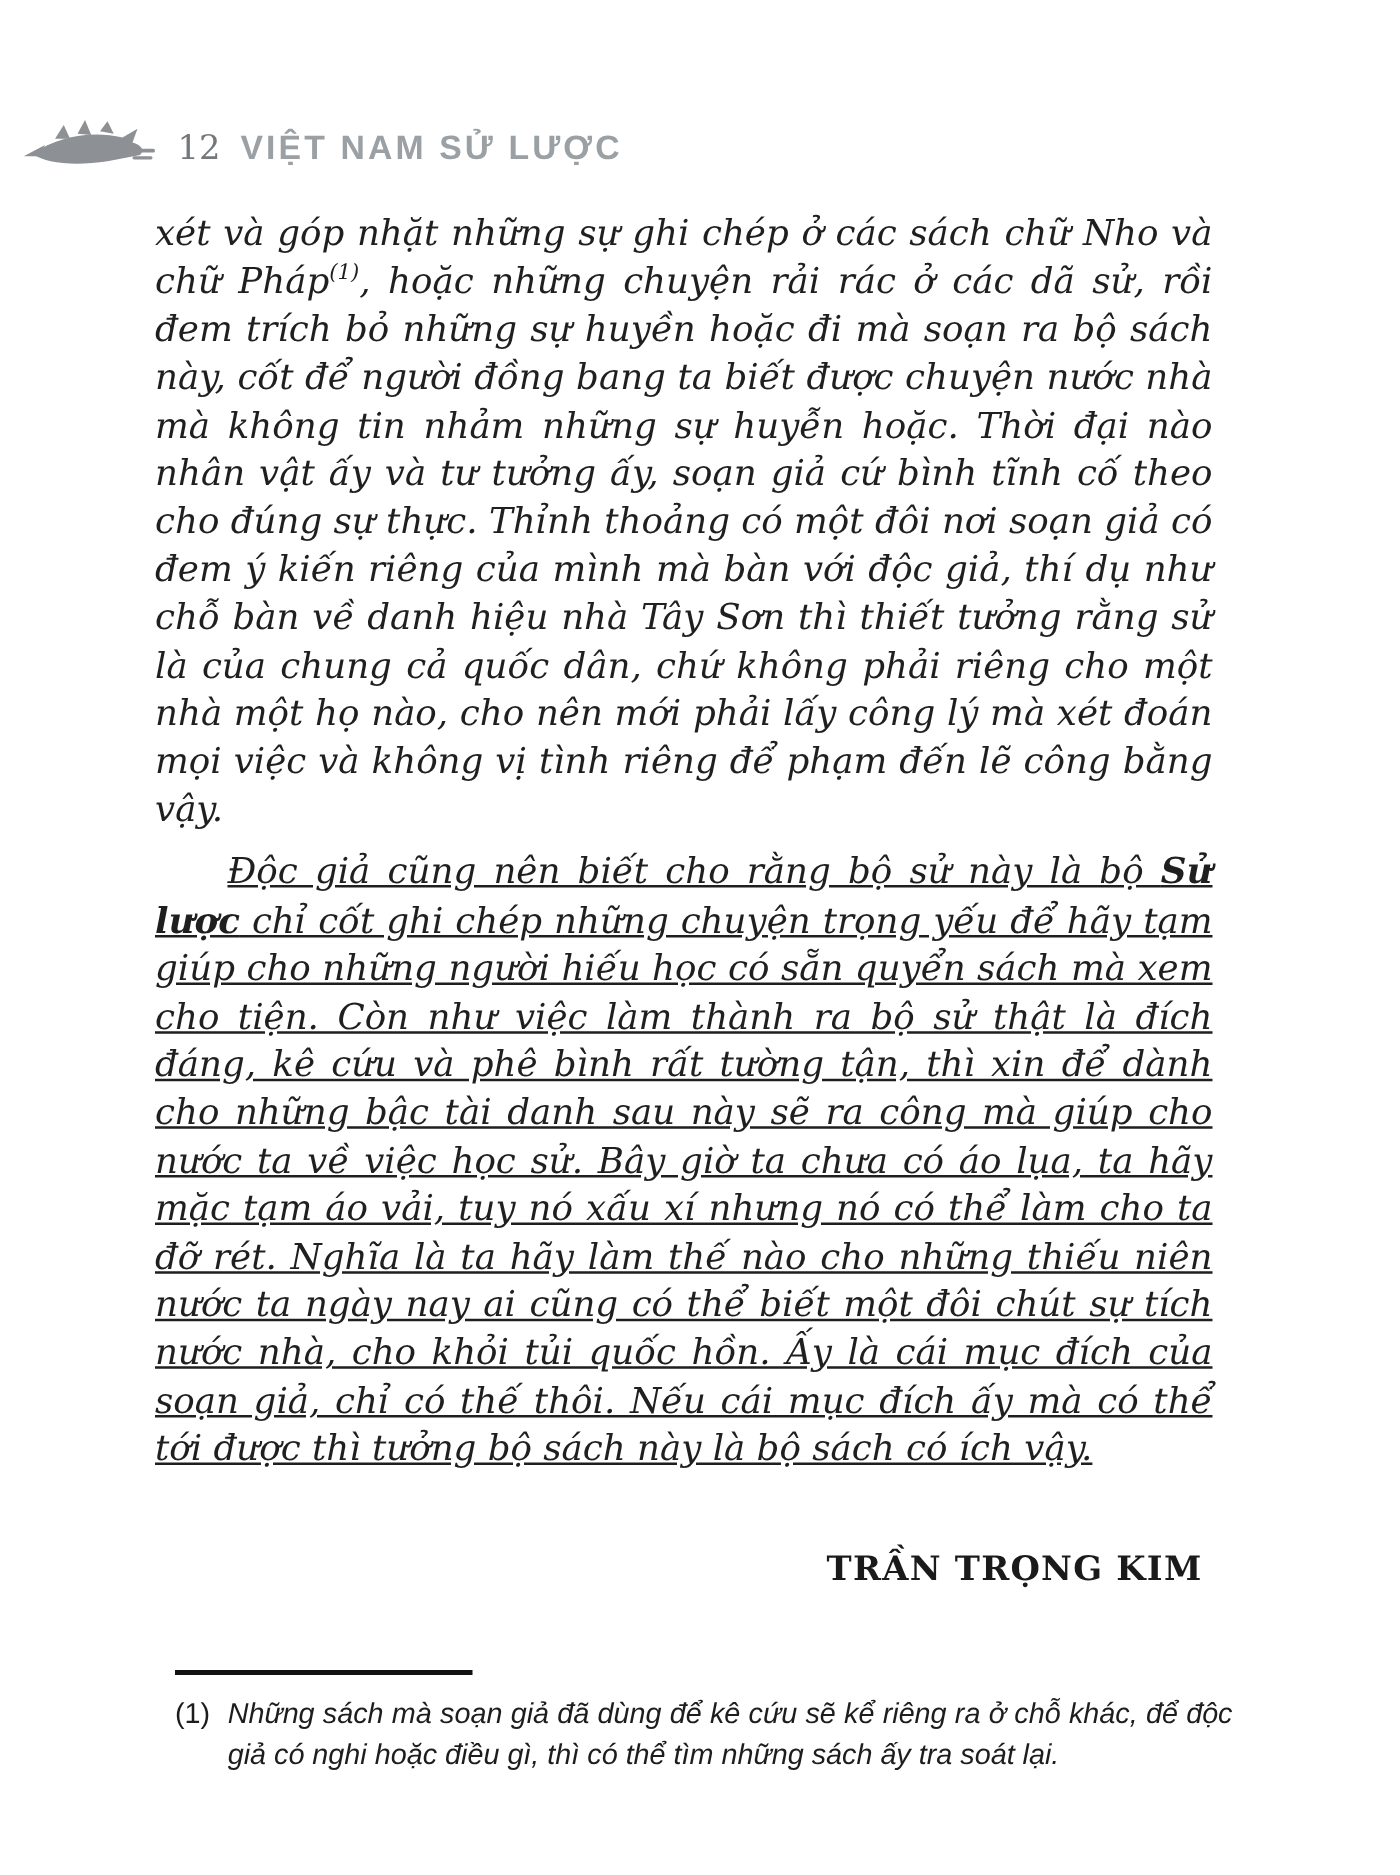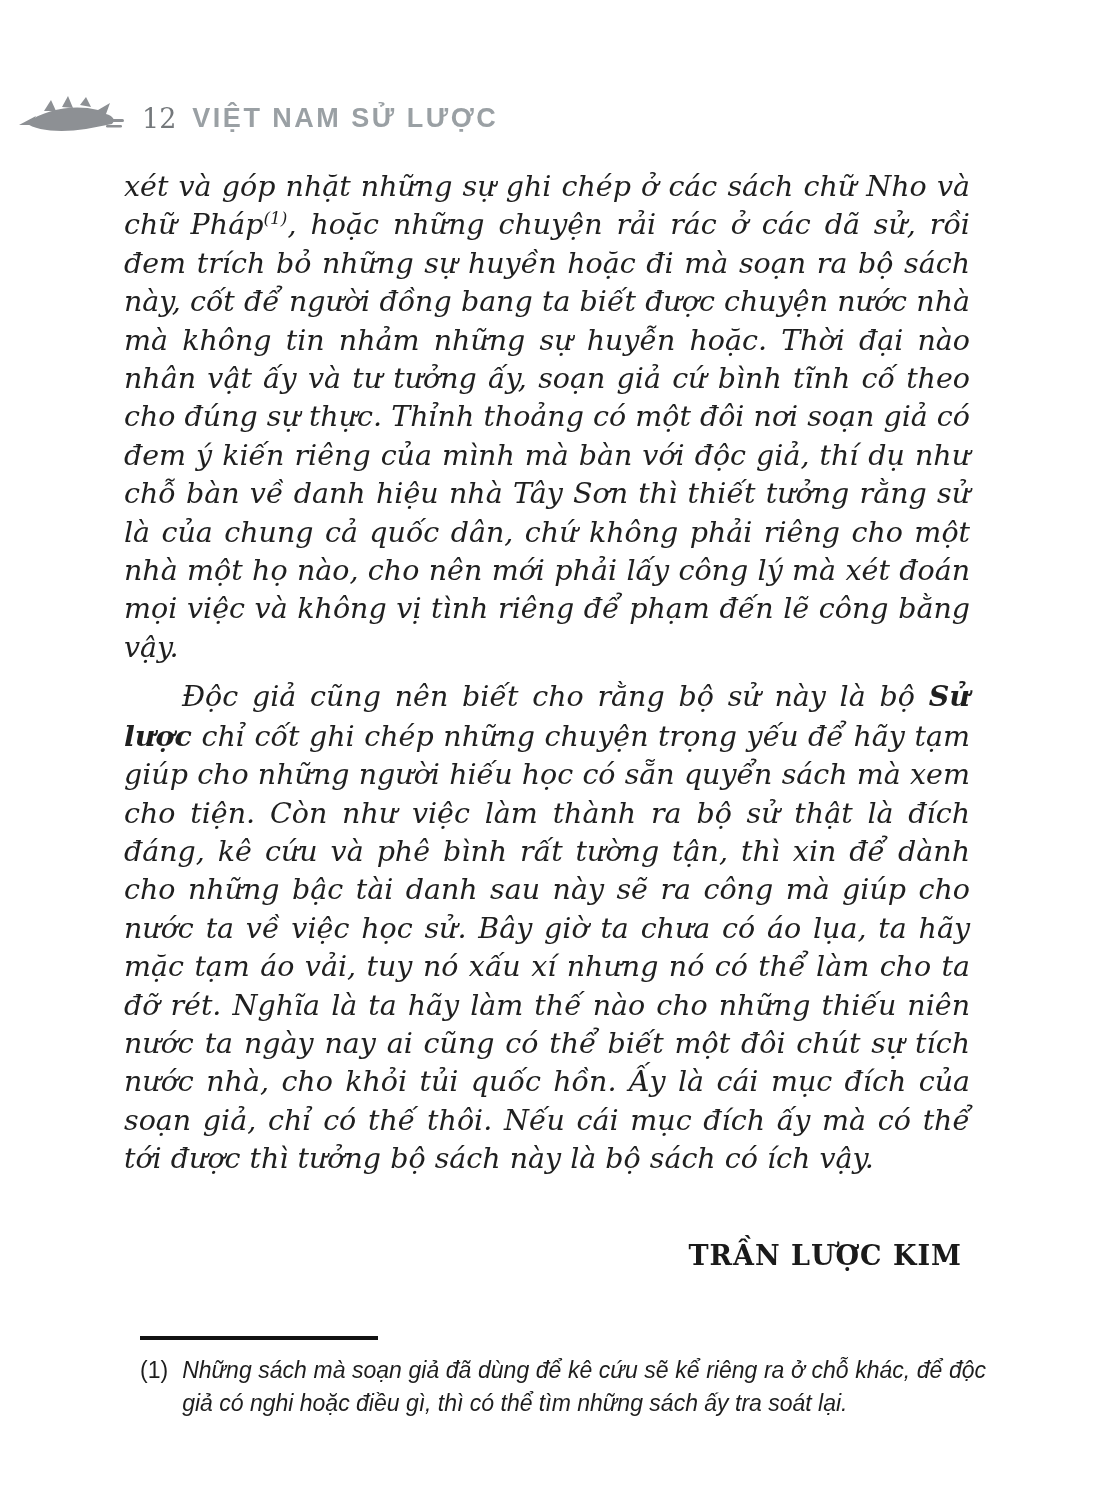--- a/index.html
+++ b/index.html
@@ -44,21 +44,21 @@
     left: 124px;
     top: 144px;
     width: 846px;
     color: #1f1f1f;
     font-size: 28.5px;
     line-height: 38.4px;
     font-style: italic;
     text-align: justify;
   }
   .para { margin: 0; }
-  .p2 { margin-top: 10px; text-indent: 58px; }
+  .p2 { margin-top: 10px; text-indent: 58px; text-decoration: underline; }
   .fn-ref {
     font-size: 17px;
     vertical-align: super;
     line-height: 0;
   }
   .bold-title { font-weight: bold; }
 
   .signature {
     margin-top: 58px;
     text-align: right;
@@ -116,21 +116,21 @@
     </span>
     <span class="page-number">12</span>
     <span class="book-title">VIỆT NAM SỬ LƯỢC</span>
   </header>
 
   <main class="content">
     <p class="para p1"><span>xét và góp nhặt những sự ghi chép ở các sách chữ Nho và chữ Pháp</span><sup class="fn-ref">(1)</sup><span>, hoặc những chuyện rải rác ở các dã sử, rồi đem trích bỏ những sự huyền hoặc đi mà soạn ra bộ sách này, cốt để người đồng bang ta biết được chuyện nước nhà mà không tin nhảm những sự huyễn hoặc. Thời đại nào nhân vật ấy và tư tưởng ấy, soạn giả cứ bình tĩnh cố theo cho đúng sự thực. Thỉnh thoảng có một đôi nơi soạn giả có đem ý kiến riêng của mình mà bàn với độc giả, thí dụ như chỗ bàn về danh hiệu nhà Tây Sơn thì thiết tưởng rằng sử là của chung cả quốc dân, chứ không phải riêng cho một nhà một họ nào, cho nên mới phải lấy công lý mà xét đoán mọi việc và không vị tình riêng để phạm đến lẽ công bằng vậy.</span></p>
 
     <p class="para p2"><span>Độc giả cũng nên biết cho rằng bộ sử này là bộ </span><strong class="bold-title">Sử lược</strong><span> chỉ cốt ghi chép những chuyện trọng yếu để hãy tạm giúp cho những người hiếu học có sẵn quyển sách mà xem cho tiện. Còn như việc làm thành ra bộ sử thật là đích đáng, kê cứu và phê bình rất tường tận, thì xin để dành cho những bậc tài danh sau này sẽ ra công mà giúp cho nước ta về việc học sử. Bây giờ ta chưa có áo lụa, ta hãy mặc tạm áo vải, tuy nó xấu xí nhưng nó có thể làm cho ta đỡ rét. Nghĩa là ta hãy làm thế nào cho những thiếu niên nước ta ngày nay ai cũng có thể biết một đôi chút sự tích nước nhà, cho khỏi tủi quốc hồn. Ấy là cái mục đích của soạn giả, chỉ có thế thôi. Nếu cái mục đích ấy mà có thể tới được thì tưởng bộ sách này là bộ sách có ích vậy.</span></p>
 
-    <div class="signature">TRẦN LƯỢC KIM</div>
+    <div class="signature">TRẦN TRỌNG KIM</div>
   </main>
 
   <footer class="footnote-area">
     <div class="fn-rule"></div>
     <div class="footnote">
       <span class="fn-marker">(1)</span>
       <span class="fn-text">Những sách mà soạn giả đã dùng để kê cứu sẽ kể riêng ra ở chỗ khác, để độc giả có nghi hoặc điều gì, thì có thể tìm những sách ấy tra soát lại.</span>
     </div>
   </footer>
 

